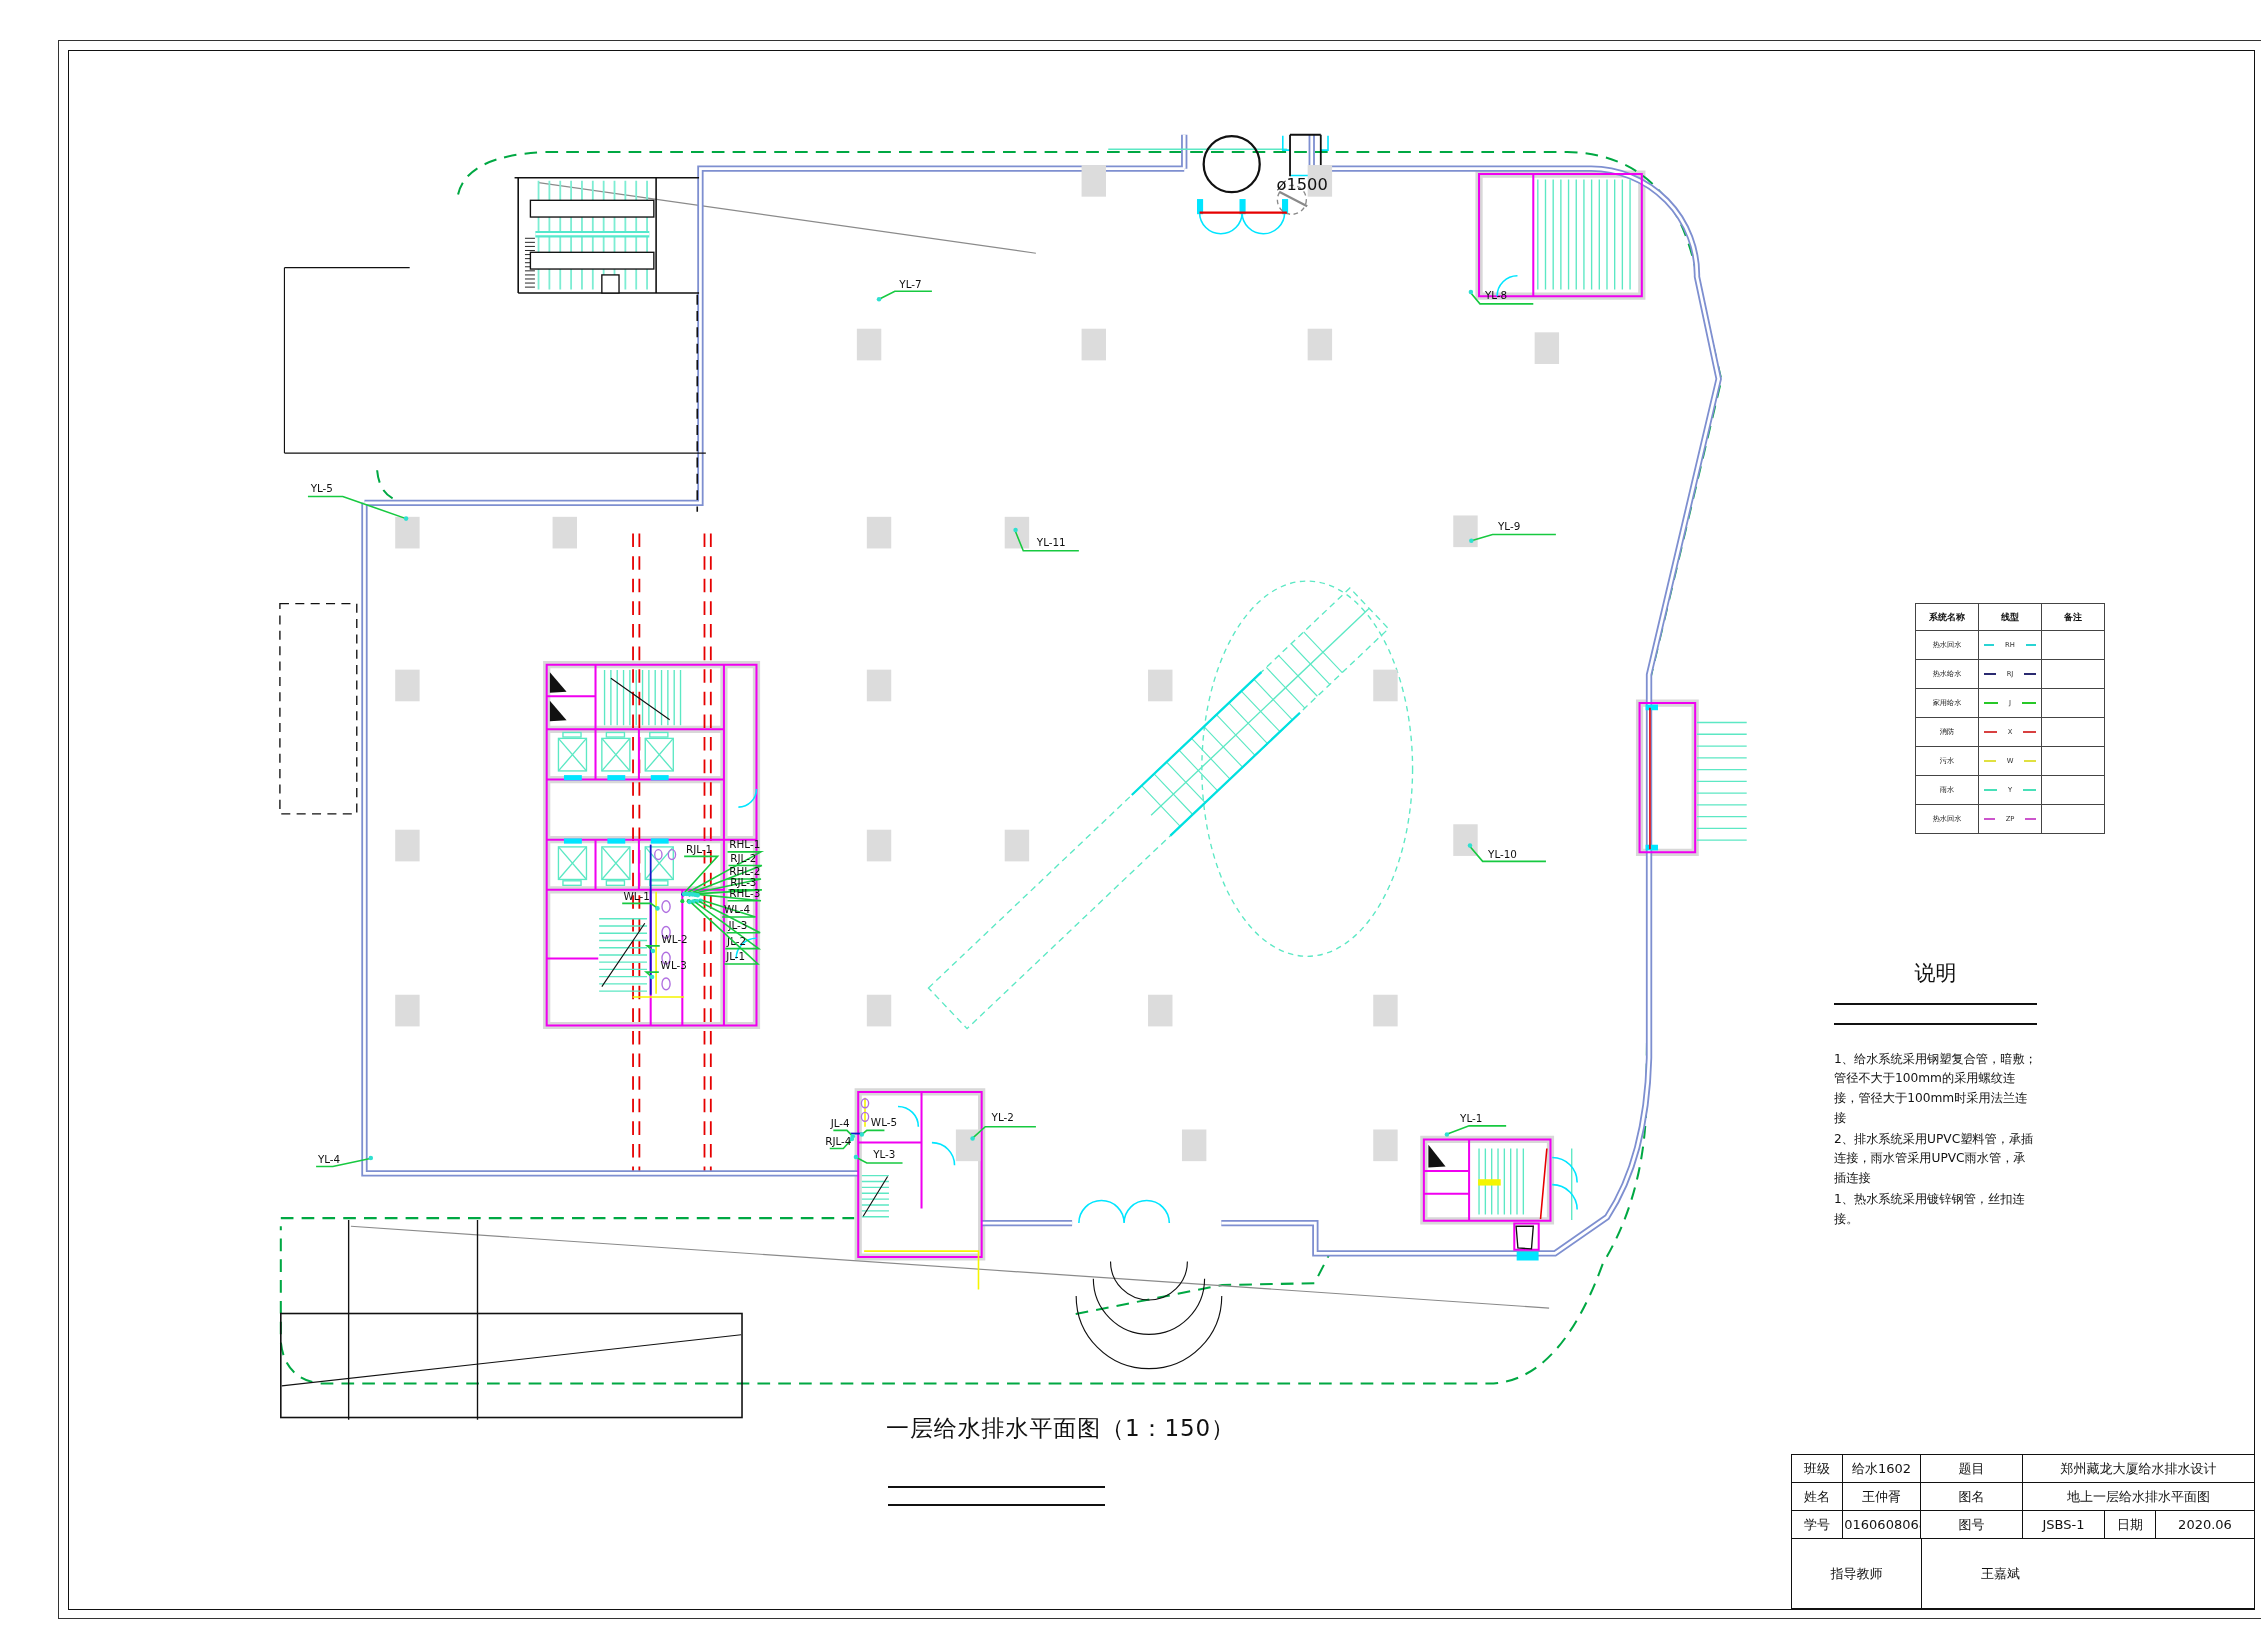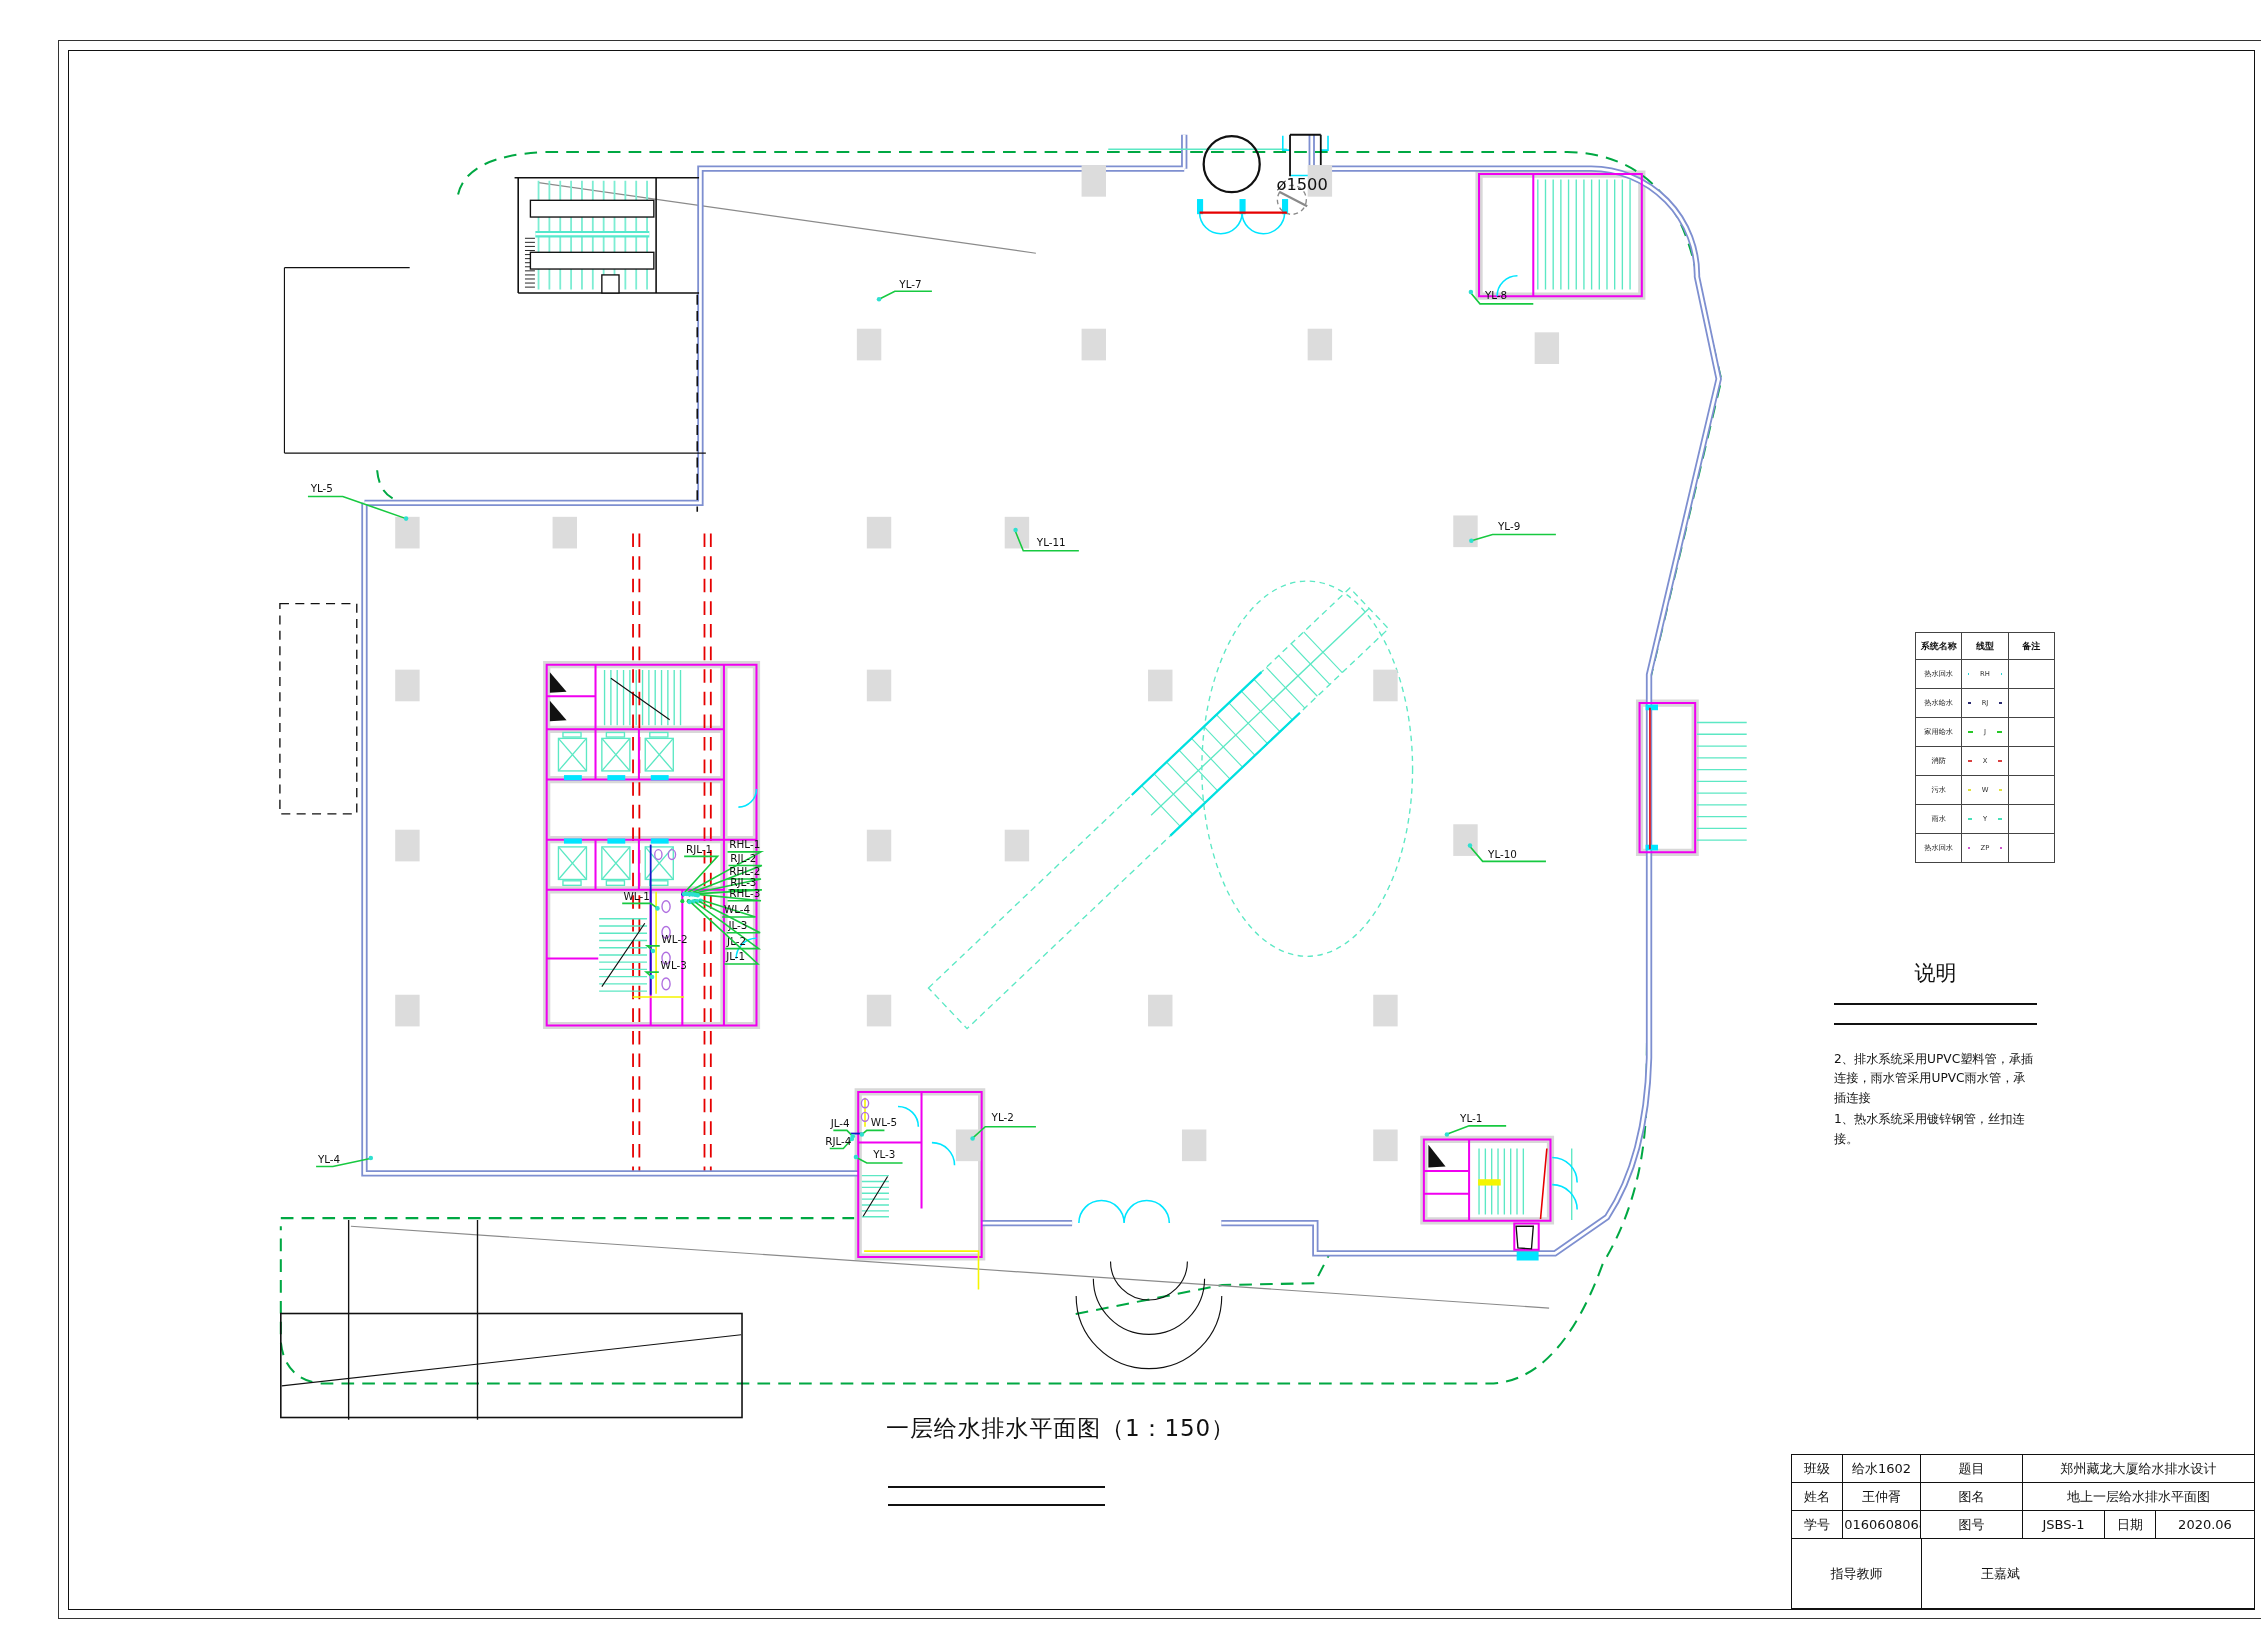--- a/index.html
+++ b/index.html
@@ -18,21 +18,21 @@
   .title-rule{position:absolute;left:888px;width:217px;height:1.8px;background:#111}
 
   .notes{position:absolute;left:1834px;top:943px;width:203px}
   .notes-title{text-align:center;font-size:21px;font-weight:400;margin:16px}
   .notes .rule{height:1.8px;background:#111}
   .rule1{margin-top:11.8px}
   .rule2{margin-top:18px}
   .notes-list{margin-top:25px}
   .notes-item{font-size:12.2px;line-height:1.62;margin:0 0 0.9px 0}
 
-  table.legend{position:absolute;left:1915px;top:632px;width:140px;border-collapse:collapse;table-layout:fixed}
+  table.legend{position:absolute;left:1915px;top:603px;width:190px;border-collapse:collapse;table-layout:fixed}
   .legend th,.legend td{border:0.9px solid #444;text-align:center;vertical-align:middle;padding:0}
   .legend th{height:26px;font-size:9px;font-weight:bold}
   .legend td{height:28px;font-size:7.2px;font-weight:normal}
   .legend .line-cell{font-weight:normal;font-size:6.8px;color:#333}
   .line-wrap{display:flex;align-items:center;justify-content:center;gap:11px;padding:0 5.4px}
   .line-seg{height:1.4px;flex:1}
 
   .tblock{position:absolute;left:1791px;top:1454px;width:464px;height:155px;border:1.4px solid #111;
           box-sizing:border-box;display:flex;flex-direction:column}
   .tb-header{height:43px;border-bottom:1.4px solid #111;display:flex;align-items:center;justify-content:center;
@@ -334,20 +334,21 @@
 
   <div class="main-title">一层给水排水平面图（1：150）</div>
   <div class="title-rule" style="top:1486px"></div>
   <div class="title-rule" style="top:1504px"></div>
 
   <div class="notes">
     <p class="notes-title">说明</p>
     <div class="rule rule1"></div>
     <div class="rule rule2"></div>
     <div class="notes-list" id="notes-list">
+        <p class="notes-item">1、给水系统采用钢塑复合管，暗敷；管径不大于100mm的采用螺纹连接，管径大于100mm时采用法兰连接</p>
         <p class="notes-item">2、排水系统采用UPVC塑料管，承插连接，雨水管采用UPVC雨水管，承插连接</p>
         <p class="notes-item">1、热水系统采用镀锌钢管，丝扣连接。</p>
       </div>
   </div>
 
   <table class="legend">
     <thead>
       <tr>
         <th>系统名称</th>
         <th>线型</th>

